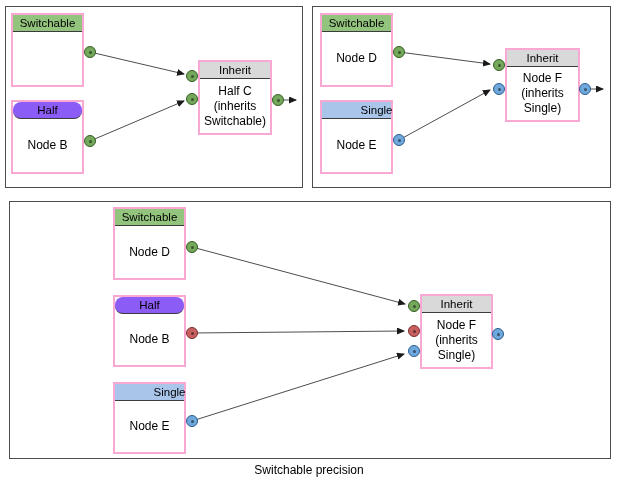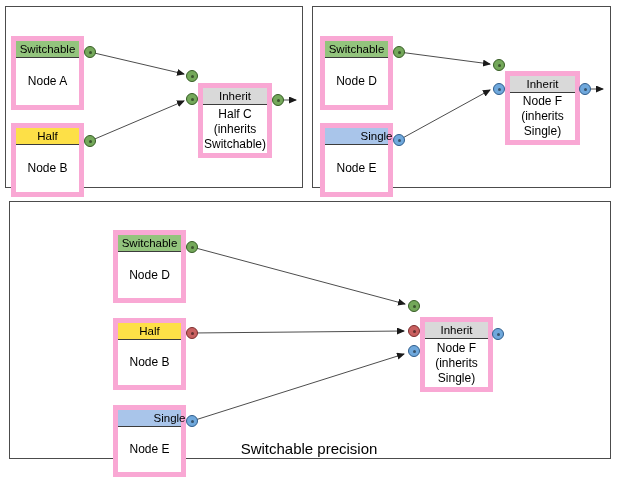--- a/index.html
+++ b/index.html
@@ -2,66 +2,65 @@
 <html><head>
 <meta charset="utf-8">
 <style>
   html,body{margin:0;padding:0;background:#ffffff;}
   .canvas{
     position:relative;width:618px;height:488px;background:#ffffff;
     font-family:"Liberation Sans",sans-serif;color:#000;overflow:hidden;
   }
   .panel{position:absolute;border:1px solid #4c4c4c;background:#ffffff;box-sizing:border-box;}
   .node{
-    position:absolute;border:5px solid #f9a8d4;background:#ffffff;
-    box-sizing:border-box;display:flex;flex-direction:column;margin-top:23px;
+    position:absolute;border:2px solid #f9a8d4;background:#ffffff;
+    box-sizing:border-box;display:flex;flex-direction:column;
   }
   .hdr{
     height:16px;flex:0 0 16px;border-bottom:1px solid #3c3c3c;
     display:flex;align-items:center;justify-content:center;
     font-size:11.5px;
   }
   .hdr.green{background:#93c47d;}
-  .hdr.red{background:#fde047;}
+  .hdr.red{background:#8b5cf6;border-radius:8px;}
   .hdr.blue{background:#a9c5ea;padding-left:40px;}
   .hdr.gray{background:#d9d9d9;text-align:center;}
   .nbody{
     flex:1;display:flex;align-items:center;justify-content:center;
     text-align:center;font-size:12px;line-height:15px;padding:1px;
   }
   .edges{position:absolute;left:0;top:0;pointer-events:none;}
   .edges line{stroke:#4d4d4d;stroke-width:1;}
   .port{
     position:absolute;width:12px;height:12px;border-radius:50%;
     box-sizing:border-box;border:1px solid;display:flex;
     align-items:center;justify-content:center;
   }
   .port .dot{width:3px;height:3px;border-radius:50%;background:rgba(0,0,0,0.5);}
   .pg{background:#74a85a;border-color:#365d25;}
   .pr{background:#c96060;border-color:#7c2d2d;}
   .pb{background:#6fa8dc;border-color:#2f5d8c;}
   .caption{
-    position:absolute;left:0;top:440px;width:618px;text-align:center;
-    font-size:15px;
+    position:absolute;left:0;top:463px;width:618px;text-align:center;
+    font-size:12px;
   }
 </style>
 </head>
 <body>
 
 <div class="canvas">
 
   <div class="panel" style="left:5px;top:6px;width:298px;height:182px;"></div>
   <div class="panel" style="left:312px;top:6px;width:299px;height:182px;"></div>
   <div class="panel" style="left:9px;top:201px;width:602px;height:258px;"></div>
 
   <div class="node" style="left:11px;top:13px;width:73px;height:74px;">
     <div class="hdr green">
       <span>Switchable</span>
     </div>
-    <div class="nbody">Node A</div>
   </div>
   <div class="node" style="left:11px;top:100px;width:73px;height:74px;">
     <div class="hdr red">
       <span>Half</span>
     </div>
     <div class="nbody">Node B</div>
   </div>
   <div class="node" style="left:198px;top:60px;width:74px;height:75px;">
     <div class="hdr gray">
       <span>Inherit</span>

